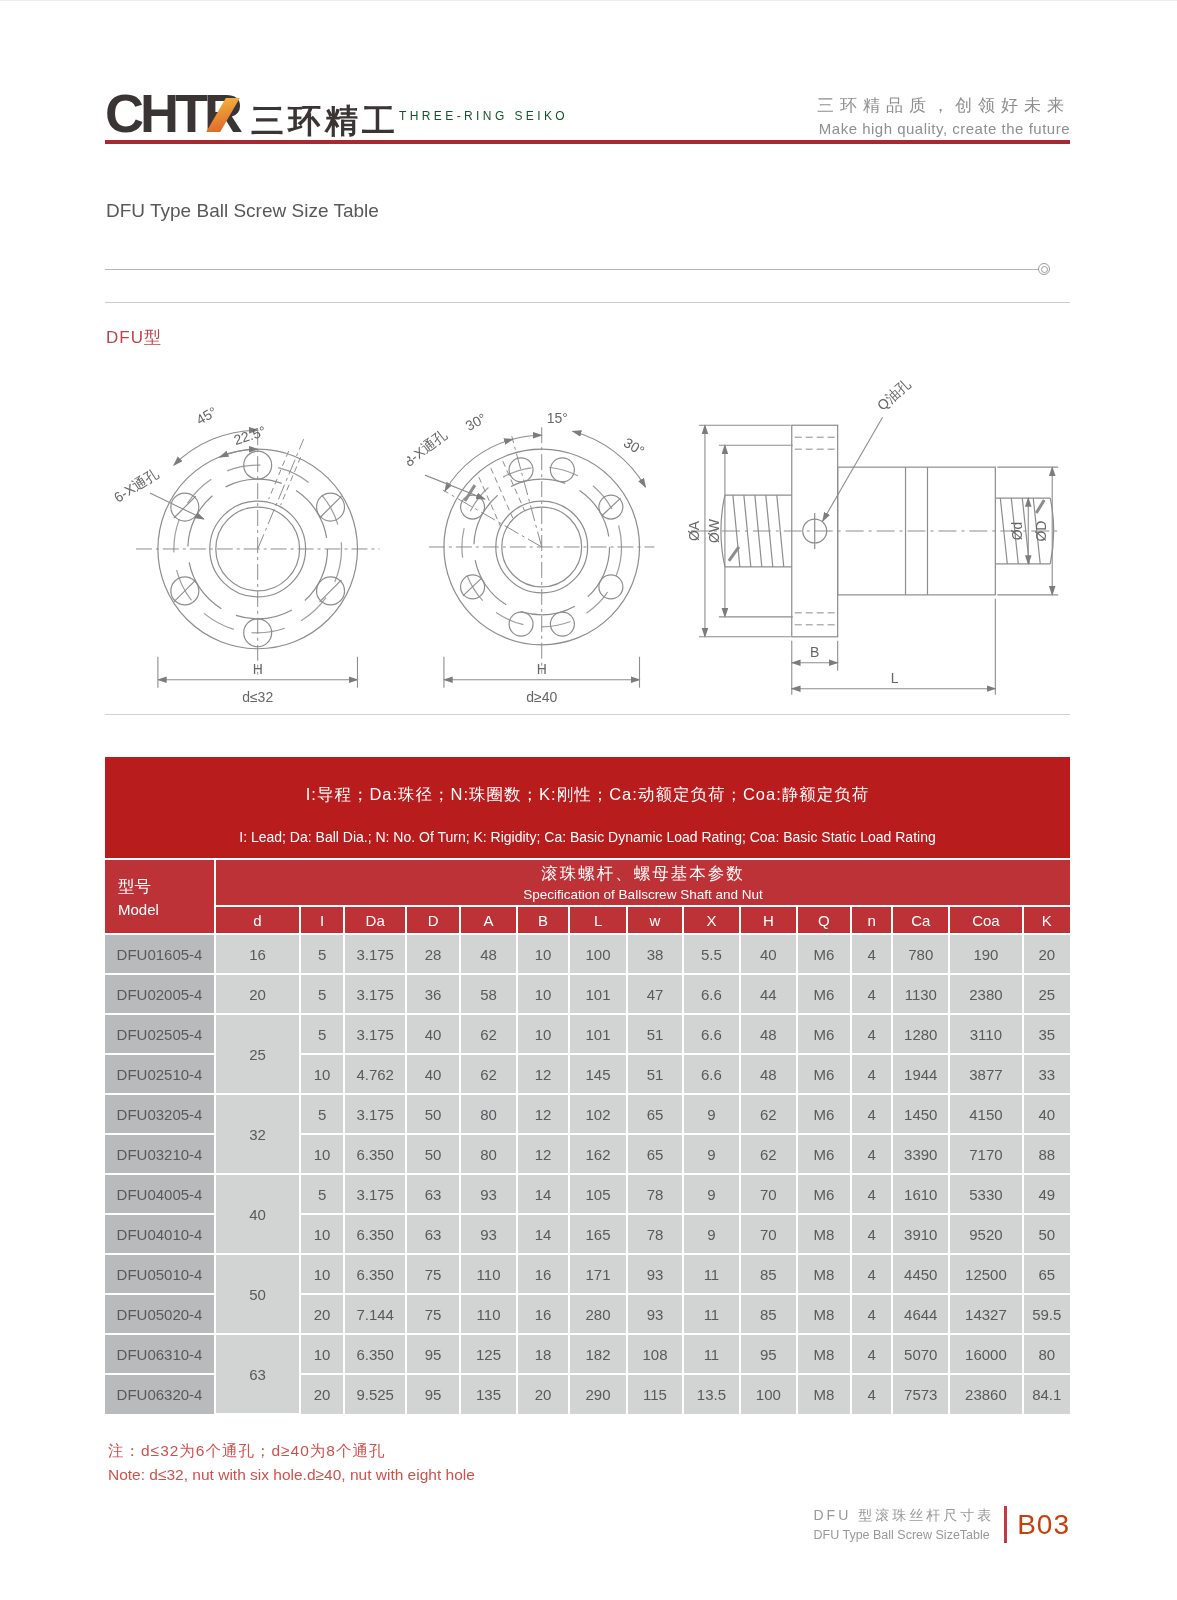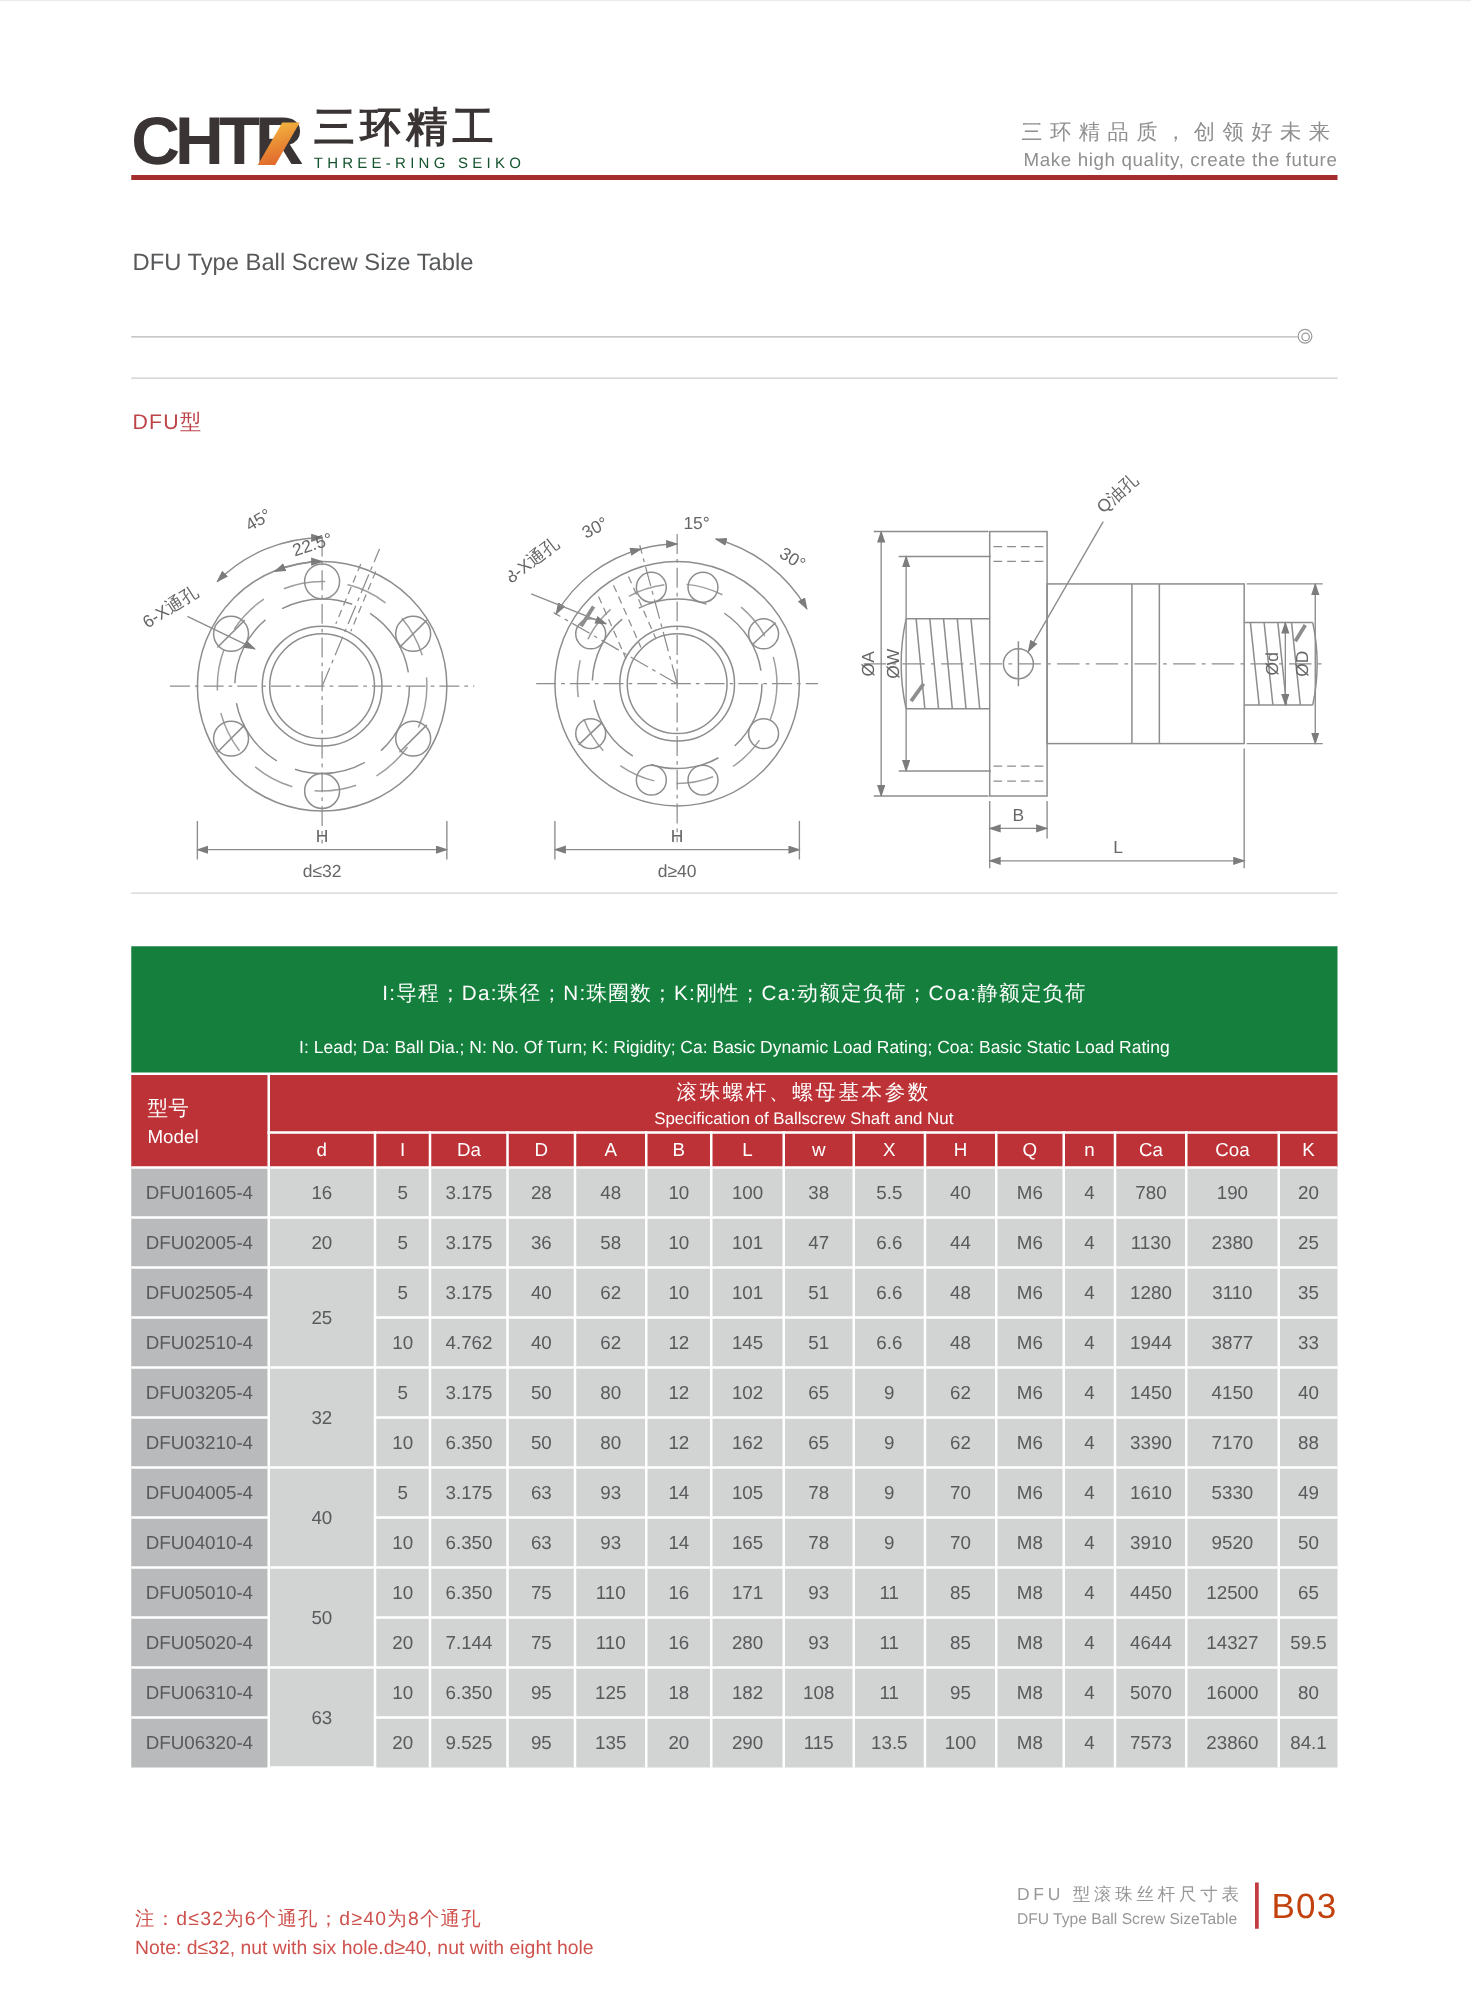--- a/index.html
+++ b/index.html
@@ -4,21 +4,21 @@
 <style>
   * { box-sizing: border-box; margin: 0; padding: 0; }
   body { background:#fff; font-family:"Liberation Sans", sans-serif; }
   .page { position:relative; width:1177px; height:1600px; background:#fff; overflow:hidden; border-top:1px solid #ececec; }
 
   
   .logo-row { position:absolute; left:105px; top:58px; width:965px; height:78px; display:flex; justify-content:space-between; align-items:flex-end; }
   .brand { display:flex; align-items:flex-end; gap:12px; }
   .logo-mark { position:relative; font-size:54px; font-weight:bold; color:#3a3534; letter-spacing:-4px; line-height:.85; }
   .logo-slash { position:absolute; right:9px; top:7px; width:14px; height:34px; background:linear-gradient(160deg,#f2b13e,#e0662b); transform:skewX(-30deg); }
-  .logo-txt { display:flex; flex-direction:column; }
+  .logo-txt { display:flex; flex-direction:row; }
   .logo-cn { font-size:33px; font-weight:bold; color:#3a3534; letter-spacing:4px; line-height:1; }
   .logo-en { font-size:12px; color:#14532d; letter-spacing:3.4px; margin-top:5px; }
   .slogan { text-align:right; color:#8f8f91; }
   .slogan-cn { font-size:17px; letter-spacing:6px; }
   .slogan-en { font-size:15px; margin-top:3px; letter-spacing:.5px; }
   .red-rule { position:absolute; left:105px; top:139px; width:965px; height:4px; background:#a42b2e; }
 
   
   .title-block { position:absolute; left:106px; top:194px; }
   .title-cn { font-size:21px; font-weight:bold; color:#c12f33; letter-spacing:1.5px; }
@@ -30,21 +30,21 @@
 
   .section-label { position:absolute; left:106px; top:325px; font-size:17px; color:#bc4348; letter-spacing:1px; }
 
   
   .diagrams { position:absolute; left:108px; top:370px; width:960px; height:334px; display:flex; justify-content:space-between; align-items:flex-start; }
   .dwg text { fill:#666; stroke:none; font-size:14px; }
   .mid-rule { position:absolute; left:105px; top:713px; width:965px; height:1px; background:#d2d2d2; }
 
   
   .red-block { position:absolute; left:105px; top:756px; width:965px; }
-  .legend { background:#15803d; color:#fff; text-align:center; padding:27px 0 13px; }
+  .legend { background:#b91c1c; color:#fff; text-align:center; padding:27px 0 13px; }
   .legend-cn { font-size:16.5px; letter-spacing:1px; }
   .legend-en { font-size:14px; margin-top:23px; }
   table.spec { width:100%; border-collapse:collapse; table-layout:fixed; margin-top:2px; }
   table.spec th { background:#bd3237; color:#fff; font-weight:normal; border:2px solid #fff; }
   table.spec thead tr th:first-child { border-left:0;margin-left:36px; }
   table.spec thead tr th:last-child { border-right:0; }
   table.spec thead tr:first-child th { border-top:0; }
   .model-h { text-align:left; padding-left:13px; }
   .model-h .cn { font-size:16.5px; display:block; }
   .model-h .en { font-size:15px; display:block; margin-top:3px; }
@@ -52,21 +52,21 @@
   .group-h .cn { font-size:16.5px; letter-spacing:2px; display:block; }
   .group-h .en { font-size:13.5px; display:block; margin-top:2px; }
   .col-h th { font-size:15px; height:28px; }
   table.spec td { border:2px solid #fff; background:#d2d3d3; color:#595a5c; text-align:center; font-size:15px; height:40px; }
   table.spec td.model { background:#b9babb; }
   table.spec tbody tr td:first-child { border-left:0; }
   table.spec tbody tr td:last-child { border-right:0; }
   table.spec tbody tr:last-child td { border-bottom:0; }
 
   
-  .notes { position:absolute; left:108px; top:1524px; color:#ce514d; }
+  .notes { position:absolute; left:108px; top:1440px; color:#ce514d; }
   .note-cn { font-size:15.5px; letter-spacing:1px; }
   .note-en { font-size:15.5px; margin-top:4px; }
 
   
   .footer { position:absolute; right:107px; top:1505px; display:flex; align-items:center; gap:10px; }
   .f-text { text-align:left; color:#98989a; }
   .f-cn { font-size:14px; letter-spacing:3px; }
   .f-en { font-size:12.5px; margin-top:3px; }
   .f-bar { width:3px; height:37px; background:#c23b40; }
   .f-page { font-size:28px; color:#c2410c; letter-spacing:1px; }

